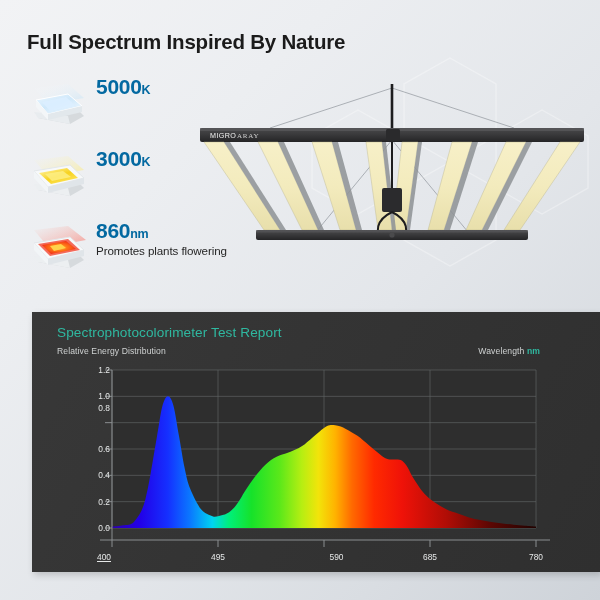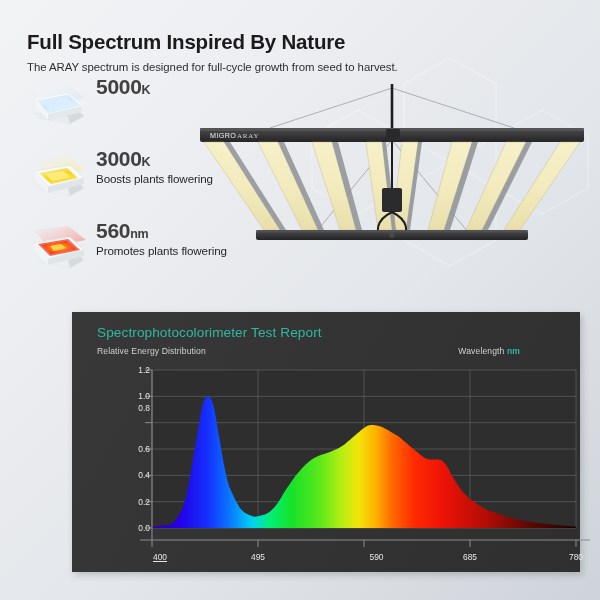--- a/index.html
+++ b/index.html
@@ -57,21 +57,21 @@
     position: absolute;
     left: 4px; top: 6px;
     width: 62px; height: 52px;
   }
 
   .feature-text { position: absolute; left: 72px; top: 0; width: 160px; }
 
   .feature-value {
     font-size: 21px;
     font-weight: bold;
-    color: #404040;
+    color: #0369a1;
     line-height: 1;
     letter-spacing: -0.3px;
     white-space: nowrap;
   }
   .feature-value .unit {
     font-size: 12.5px;
     font-weight: bold;
     letter-spacing: -0.2px;
   }
   .feature-desc {
@@ -86,24 +86,23 @@
   .product-figure {
     position: absolute;
     left: 196px; top: 84px;
     width: 390px; height: 200px;
   }
 
   
   .chart-panel {
     position: absolute;
     left: 32px; top: 312px;
-    width: 508px; height: 260px;
+    width: 568px; height: 260px;
     background: linear-gradient(120deg, #383838 0%, #343434 40%, #2f2f2f 100%);
     box-shadow: 2px 3px 7px rgba(0,0,0,.18);
-    margin-left: 40px;
   }
   .chart-head { position: absolute; left: 25px; top: 14px; right: 22px; }
   .chart-title {
     font-size: 13.6px;
     color: #2fb8a0;
     letter-spacing: .1px;
     line-height: 1.1;
   }
   .chart-subrow {
     margin-top: 5px;
@@ -164,21 +163,20 @@
   <g fill="none" stroke="#ffffff" stroke-width="1.4" opacity="0.9">
     <polygon points="150,18 196,44 196,96 150,122 104,96 104,44"></polygon>
     <polygon points="242,70 288,96 288,148 242,174 196,148 196,96"></polygon>
     <polygon points="58,70 104,96 104,148 58,174 12,148 12,96"></polygon>
     <polygon points="150,122 196,148 196,200 150,226 104,200 104,148"></polygon>
   </g>
 </svg>
 
 <div class="hero-header">
   <div class="hero-title">Full Spectrum Inspired By Nature</div>
-  <div class="hero-sub">The ARAY spectrum is designed for full-cycle growth from seed to harvest.</div>
 </div>
 
 <div class="features">
 
   <div class="feature">
     <svg class="led-chip" viewBox="0 0 62 52">
       <defs>
         <linearGradient id="g5glow" x1="0" y1="0" x2="1" y2="1">
           <stop offset="0%" stop-color="#ffffff" stop-opacity=".0"></stop>
           <stop offset="100%" stop-color="#bcdff5" stop-opacity=".55"></stop>
@@ -219,21 +217,20 @@
       <polygon points="10,36 42,42 56,34 52,30 16,26" fill="#d6dadd"></polygon>
       <polygon points="6,30 10,36 42,42 40,34" fill="#eceff1"></polygon>
       <polygon points="6,17 42,11 56,24 20,33" fill="#f7f9fa" stroke="#e3e7ea" stroke-width="1"></polygon>
       <polygon points="6,17 20,33 20,39 6,24" fill="#f2f5f7"></polygon>
       <polygon points="20,33 56,24 56,30 20,39" fill="#e0e5e9"></polygon>
       <polygon points="11,19 39,14 50,24 23,30" fill="url(#g3top)"></polygon>
       <polygon points="17,20 35,17 43,23 24,27" fill="#fdf08a" opacity=".8"></polygon>
     </svg>
     <div class="feature-text">
       <div class="feature-value"><span>3000</span><span class="unit">K</span></div>
-      <div class="feature-desc">Boosts plants flowering</div>
     </div>
   </div>
 
   <div class="feature">
     <svg class="led-chip" viewBox="0 0 62 52">
       <defs>
         <linearGradient id="grglow" x1="0" y1="0" x2="1" y2="1">
           <stop offset="0%" stop-color="#ff9a8a" stop-opacity=".0"></stop>
           <stop offset="100%" stop-color="#ff4b3a" stop-opacity=".5"></stop>
         </linearGradient>
@@ -247,21 +244,21 @@
       <polygon points="10,36 42,42 56,34 52,30 16,26" fill="#d6dadd"></polygon>
       <polygon points="6,30 10,36 42,42 40,34" fill="#eceff1"></polygon>
       <polygon points="6,17 42,11 56,24 20,33" fill="#f7f9fa" stroke="#e3e7ea" stroke-width="1"></polygon>
       <polygon points="6,17 20,33 20,39 6,24" fill="#f2f5f7"></polygon>
       <polygon points="20,33 56,24 56,30 20,39" fill="#e0e5e9"></polygon>
       <polygon points="10,18 40,13 52,24 22,30" fill="#f46a5a"></polygon>
       <polygon points="14,19 38,15 48,23 23,28" fill="url(#grcore)"></polygon>
       <polygon points="22,20 33,18 38,22 26,25" fill="#ffd24a"></polygon>
     </svg>
     <div class="feature-text">
-      <div class="feature-value"><span>560</span><span class="unit">nm</span></div>
+      <div class="feature-value"><span>860</span><span class="unit">nm</span></div>
       <div class="feature-desc">Promotes plants flowering</div>
     </div>
   </div>
 </div>
 
 <svg class="product-figure" viewBox="0 0 390 200">
   <defs>
     <linearGradient id="barLed" x1="0" y1="0" x2="0" y2="1">
       <stop offset="0%" stop-color="#f7f0c8"></stop>
       <stop offset="50%" stop-color="#f3ebbd"></stop>
@@ -389,20 +386,20 @@
     <div class="y-labels" style="top: 3px; left: 50px; height: 158px;">
         <span style="top: 158px;">0.0</span>
         <span style="top: 131.667px;">0.2</span>
         <span style="top: 105.333px;">0.4</span>
         <span style="top: 79px;">0.6</span>
         <span style="top: 38px;">0.8</span>
         <span style="top: 26.3333px;">1.0</span>
         <span style="top: 0px;">1.2</span>
       </div>
     <div class="x-labels" style="top: 185px;">
-        <span style="left: 88px; text-decoration: underline;">400</span>
+        <span style="left: 72px; text-decoration: underline;">400</span>
         <span style="left: 186px;">495</span>
         <span style="left: 292px; padding-left: 25px;">590</span>
         <span style="left: 398px;">685</span>
         <span style="left: 504px;">780</span>
       </div>
   </div>
 </div>
 
 </body></html>

